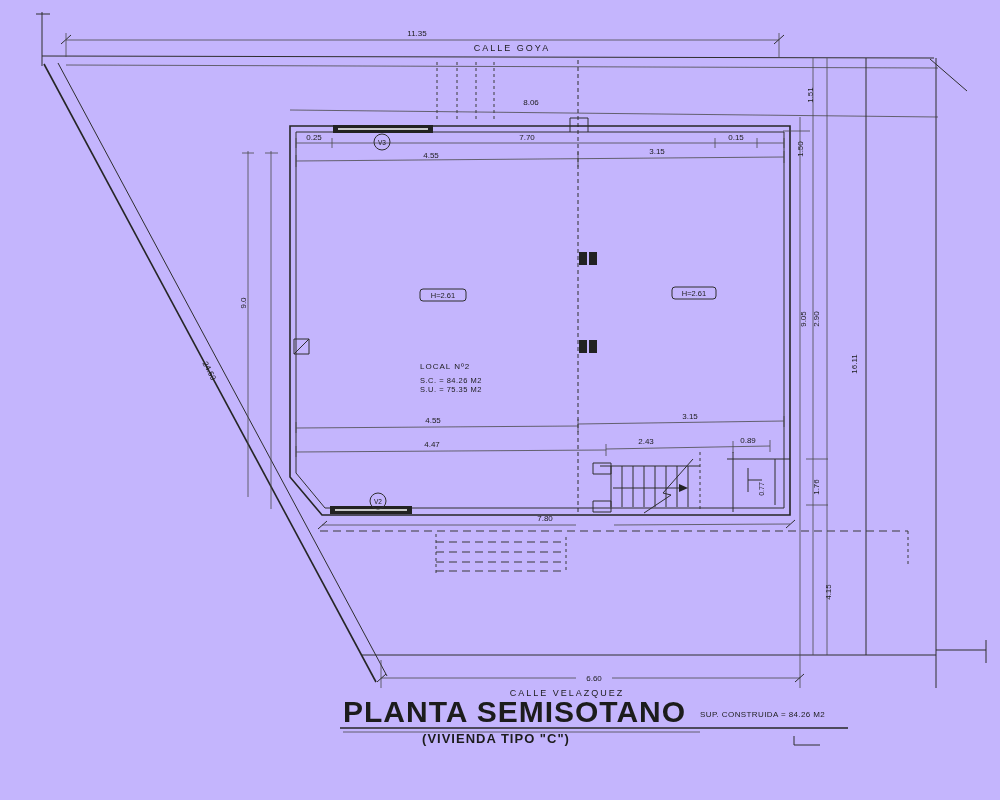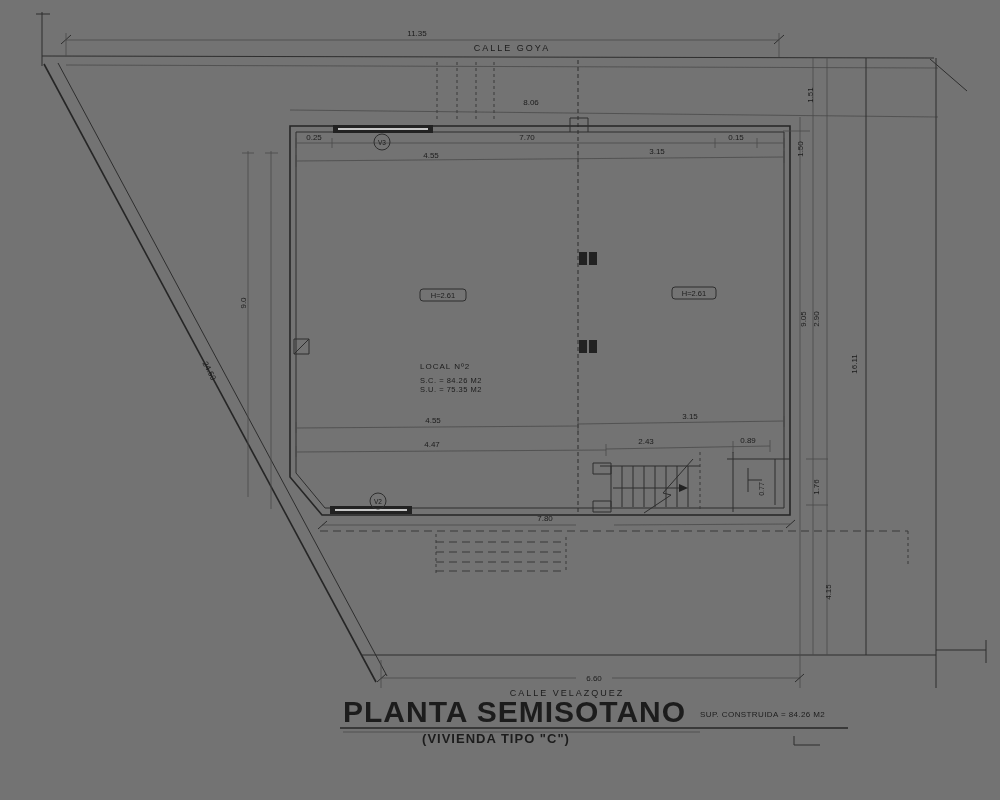--- a/index.html
+++ b/index.html
@@ -1,16 +1,16 @@
 <!DOCTYPE html>
 <html><head>
 <meta charset="utf-8">
 <style>
   html,body{margin:0;padding:0;background:#ffffff;}
-  .page{position:relative;width:1000px;height:800px;background:#737373;overflow:hidden;}
+  .page{position:relative;width:1000px;height:800px;background:#c4b5fd;overflow:hidden;}
   svg{position:absolute;left:0;top:0;filter:blur(0.25px);}
   line,path,rect,circle,polyline{vector-effect:non-scaling-stroke;}
   .ln{stroke:#2e2e2e;stroke-width:1;fill:none;}
   .ln2{stroke:#262626;stroke-width:1.6;fill:none;}
   .thin{stroke:#4a4a4a;stroke-width:0.8;fill:none;}
   .dash{stroke:#2e2e2e;stroke-width:1;fill:none;stroke-dasharray:4 3;}
   .dashS{stroke:#3a3a3a;stroke-width:1;fill:none;stroke-dasharray:3 3;}
   .dashL{stroke:#3a3a3a;stroke-width:1.1;fill:none;stroke-dasharray:8 5;}
   .fillD{fill:#222;stroke:none;}
   .glass{stroke:#ffffff;stroke-width:1.6;}

